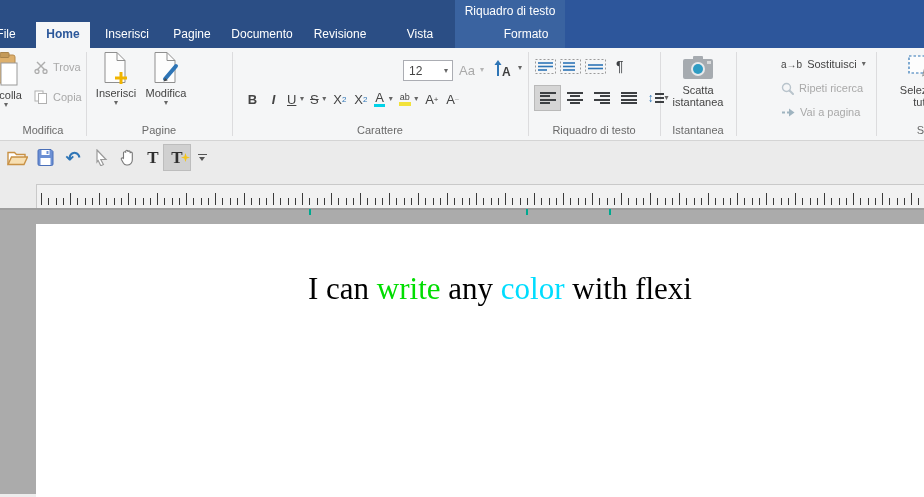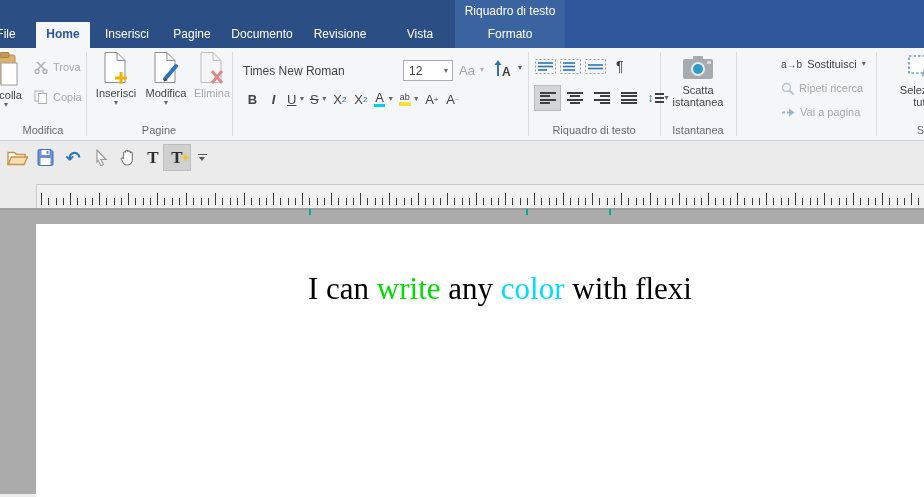--- a/index.html
+++ b/index.html
@@ -120,21 +120,21 @@
       <div class="ctx-label">Riquadro di testo</div>
     </div>
 
     <div class="tab" style="left:-20px;width:52px;">File</div>
     <div class="tab active" style="left:36px;width:54px;">Home</div>
     <div class="tab" style="left:98px;width:58px;">Inserisci</div>
     <div class="tab" style="left:164px;width:56px;">Pagine</div>
     <div class="tab" style="left:228px;width:68px;">Documento</div>
     <div class="tab" style="left:308px;width:64px;">Revisione</div>
     <div class="tab" style="left:396px;width:48px;">Vista</div>
-    <div class="tab" style="left:455px;width:110px;">Formato</div>
+    <div class="tab" style="left:471px;width:110px;">Formato</div>
   </div>
 
   <div class="ribbon">
     <div class="sep" style="left:86px"></div>
     <div class="sep" style="left:232px"></div>
     <div class="sep" style="left:528px"></div>
     <div class="sep" style="left:660px"></div>
     <div class="sep" style="left:736px"></div>
     <div class="sep" style="left:876px"></div>
 
@@ -188,34 +188,22 @@
         <svg width="26" height="34" viewBox="0 0 26 34">
           <path d="M2 1.5 h12 l8 8 v22 h-20 z" fill="#fdfdfd" stroke="#8f8f8f"></path>
           <path d="M14 1.5 v8 h8" fill="none" stroke="#8f8f8f"></path>
           <line x1="12" y1="28" x2="23" y2="15" stroke="#2e75b6" stroke-width="4" stroke-linecap="round"></line>
           <path d="M10.5 30.5 l1.5-3.5 2.8 2.2 z" fill="#4a4a4a"></path>
         </svg>
       </span>
       <span class="lbl">Modifica</span>
       <span class="dd">▾</span>
     </div>
-    <div class="rbtn dis" style="left:191px;width:42px;">
-      <span>
-        <svg width="26" height="34" viewBox="0 0 26 34">
-          <path d="M2 1.5 h12 l8 8 v22 h-20 z" fill="#f5f5f5" stroke="#bdbdbd"></path>
-          <path d="M14 1.5 v8 h8" fill="none" stroke="#bdbdbd"></path>
-          <line x1="13" y1="20" x2="23" y2="32" stroke="#d98a8e" stroke-width="3"></line>
-          <line x1="23" y1="20" x2="13" y2="32" stroke="#d98a8e" stroke-width="3"></line>
-        </svg>
-      </span>
-      <span class="lbl">Elimina</span>
-    </div>
     <div class="grp-label" style="left:86px;width:146px;">Pagine</div>
 
-    <div class="font-name">Times New Roman</div>
     <div class="font-size">
       <span class="val">12</span>
       <span class="dd">▾</span>
     </div>
     <div class="sbtn dis" style="left:459px;top:12px;font-size:13px;">
       <span>Aa</span>
       <span class="dd">▾</span>
     </div>
     <div class="sbtn" style="left:494px;top:10px;">
       <span>
@@ -253,20 +241,21 @@
       </div>
       <div class="fbtn">
         <span class="base">A</span>
           <sup class="scr" style="color:#444">+</sup>
       </div>
       <div class="fbtn dis">
         <span class="base">A</span>
           <sup class="scr" style="color:#a9a9a9">−</sup>
       </div>
     </div>
+    <div class="grp-label" style="left:232px;width:296px;">Carattere</div>
 
     <div class="fitrow">
       <span>
         <svg width="21" height="15" viewBox="0 0 21 15">
           <rect x="0.5" y="0.5" width="20" height="14" fill="none" stroke="#9b9b9b" stroke-dasharray="2,2"></rect>
           <line x1="3" y1="4" x2="18" y2="4" stroke="#2e75b6" stroke-width="1.6"></line>
           <line x1="3" y1="7.5" x2="18" y2="7.5" stroke="#2e75b6" stroke-width="1.6"></line>
           <line x1="3" y1="11" x2="12" y2="11" stroke="#2e75b6" stroke-width="1.6"></line>
         </svg>
       </span>

